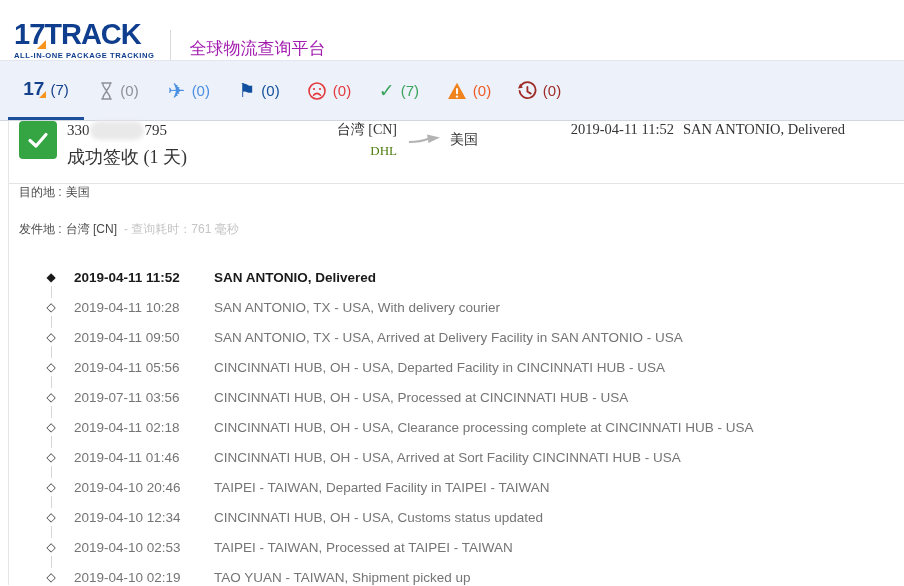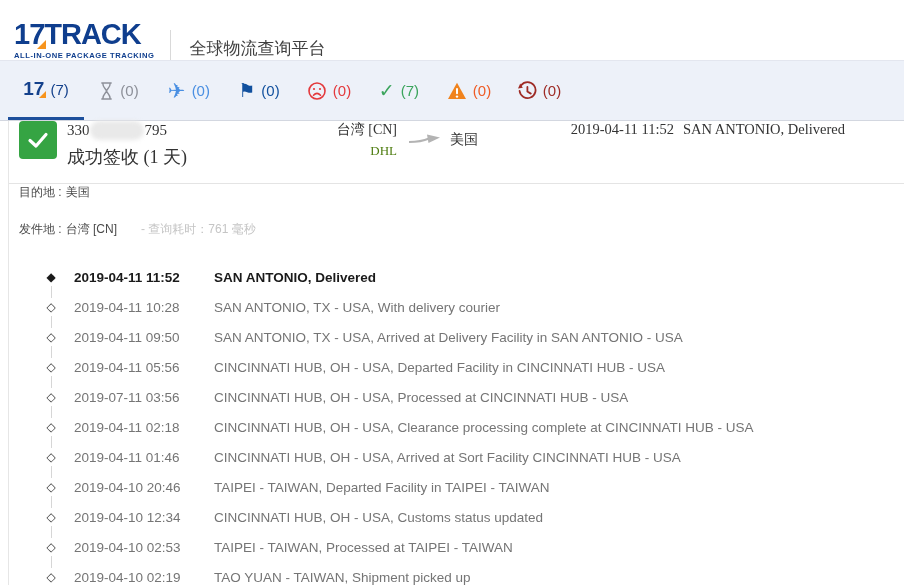--- a/index.html
+++ b/index.html
@@ -8,21 +8,21 @@
 
   
   .header { height:60px; display:flex; align-items:flex-end; padding-left:14px; background:#fff; }
   .logo-block { display:flex; flex-direction:column; line-height:1; }
   .logo-main { font-size:29px; font-weight:800; letter-spacing:-1px; color:#0f3e8e; position:relative; }
   .logo-17 { position:relative; }
   .logo-17::after { content:''; position:absolute; right:-2px; bottom:1px;
                     border-left:9px solid transparent; border-bottom:9px solid #f7941d; }
   .logo-tagline { font-size:7.6px; font-weight:bold; color:#0f3e8e; letter-spacing:.55px; margin-top:3px; }
   .header-divider { width:1px; height:30px; background:#d9d9d9; margin:0 18px 0 16px; }
-  .site-title { font-size:17px; color:#404040; }
+  .site-title { font-size:17px; color:#a21caf; }
 
   
   .tabbar { height:61px; background:#edf1f9; border-top:1px solid #e3e6ef; border-bottom:1px solid #d3d7e0;
             display:flex; align-items:stretch; padding-left:8px; }
   .tab { width:70px; display:flex; align-items:center; justify-content:center; gap:6px;
          font-size:15px; cursor:pointer; position:relative; }
   .tab.active { width:76px; border-bottom:3px solid #1d4f9c; }
   .tab-icon { display:inline-flex; align-items:center; justify-content:center; }
   .t17 { font-size:19px; font-weight:800; color:#14418c; position:relative; font-style:normal; }
   .t17::after { content:''; position:absolute; right:-2px; bottom:2px;
@@ -47,21 +47,21 @@
   .track-status { font-size:18px; color:#333; margin-top:5px; }
   .route { display:flex; align-items:center; }
   .route-origin { width:82px; text-align:right; font-size:14px; color:#333; }
   .route-carrier { font-size:13px; color:#4d7c0f; margin-top:4px; }
   .route-arrow { margin:0 9px 0 12px; }
   .route-dest { font-size:14px; color:#333; }
   .latest-info { margin-left:auto; margin-right:59px; font-size:14.5px; color:#333; display:flex; gap:9px; }
 
   .detail-row { height:37px; display:flex; align-items:flex-start; padding-left:10px; font-size:12px; color:#4a4a4a; }
   .detail-value { margin-left:4px; }
-  .query-time { color:#c5c5c5; margin-left:24px; }
+  .query-time { color:#c5c5c5; margin-left:7px; }
 
   
   .timeline { padding-top:4px; }
   .tl-row { display:flex; align-items:center; height:30px; font-size:13.5px; color:#757575; }
   .tl-marker { width:24px; margin-left:30px; text-align:center; line-height:30px; font-size:12px;
                color:#3c3c3c; position:relative; flex:0 0 auto; }
   .tl-row.has-line .tl-marker::before { content:''; position:absolute; left:11.5px; top:-6px;
                width:1px; height:12px; background:#d6d6d6; }
   .tl-time { margin-left:11px; width:140px; flex:0 0 auto; }
   .tl-desc { flex:1; }

